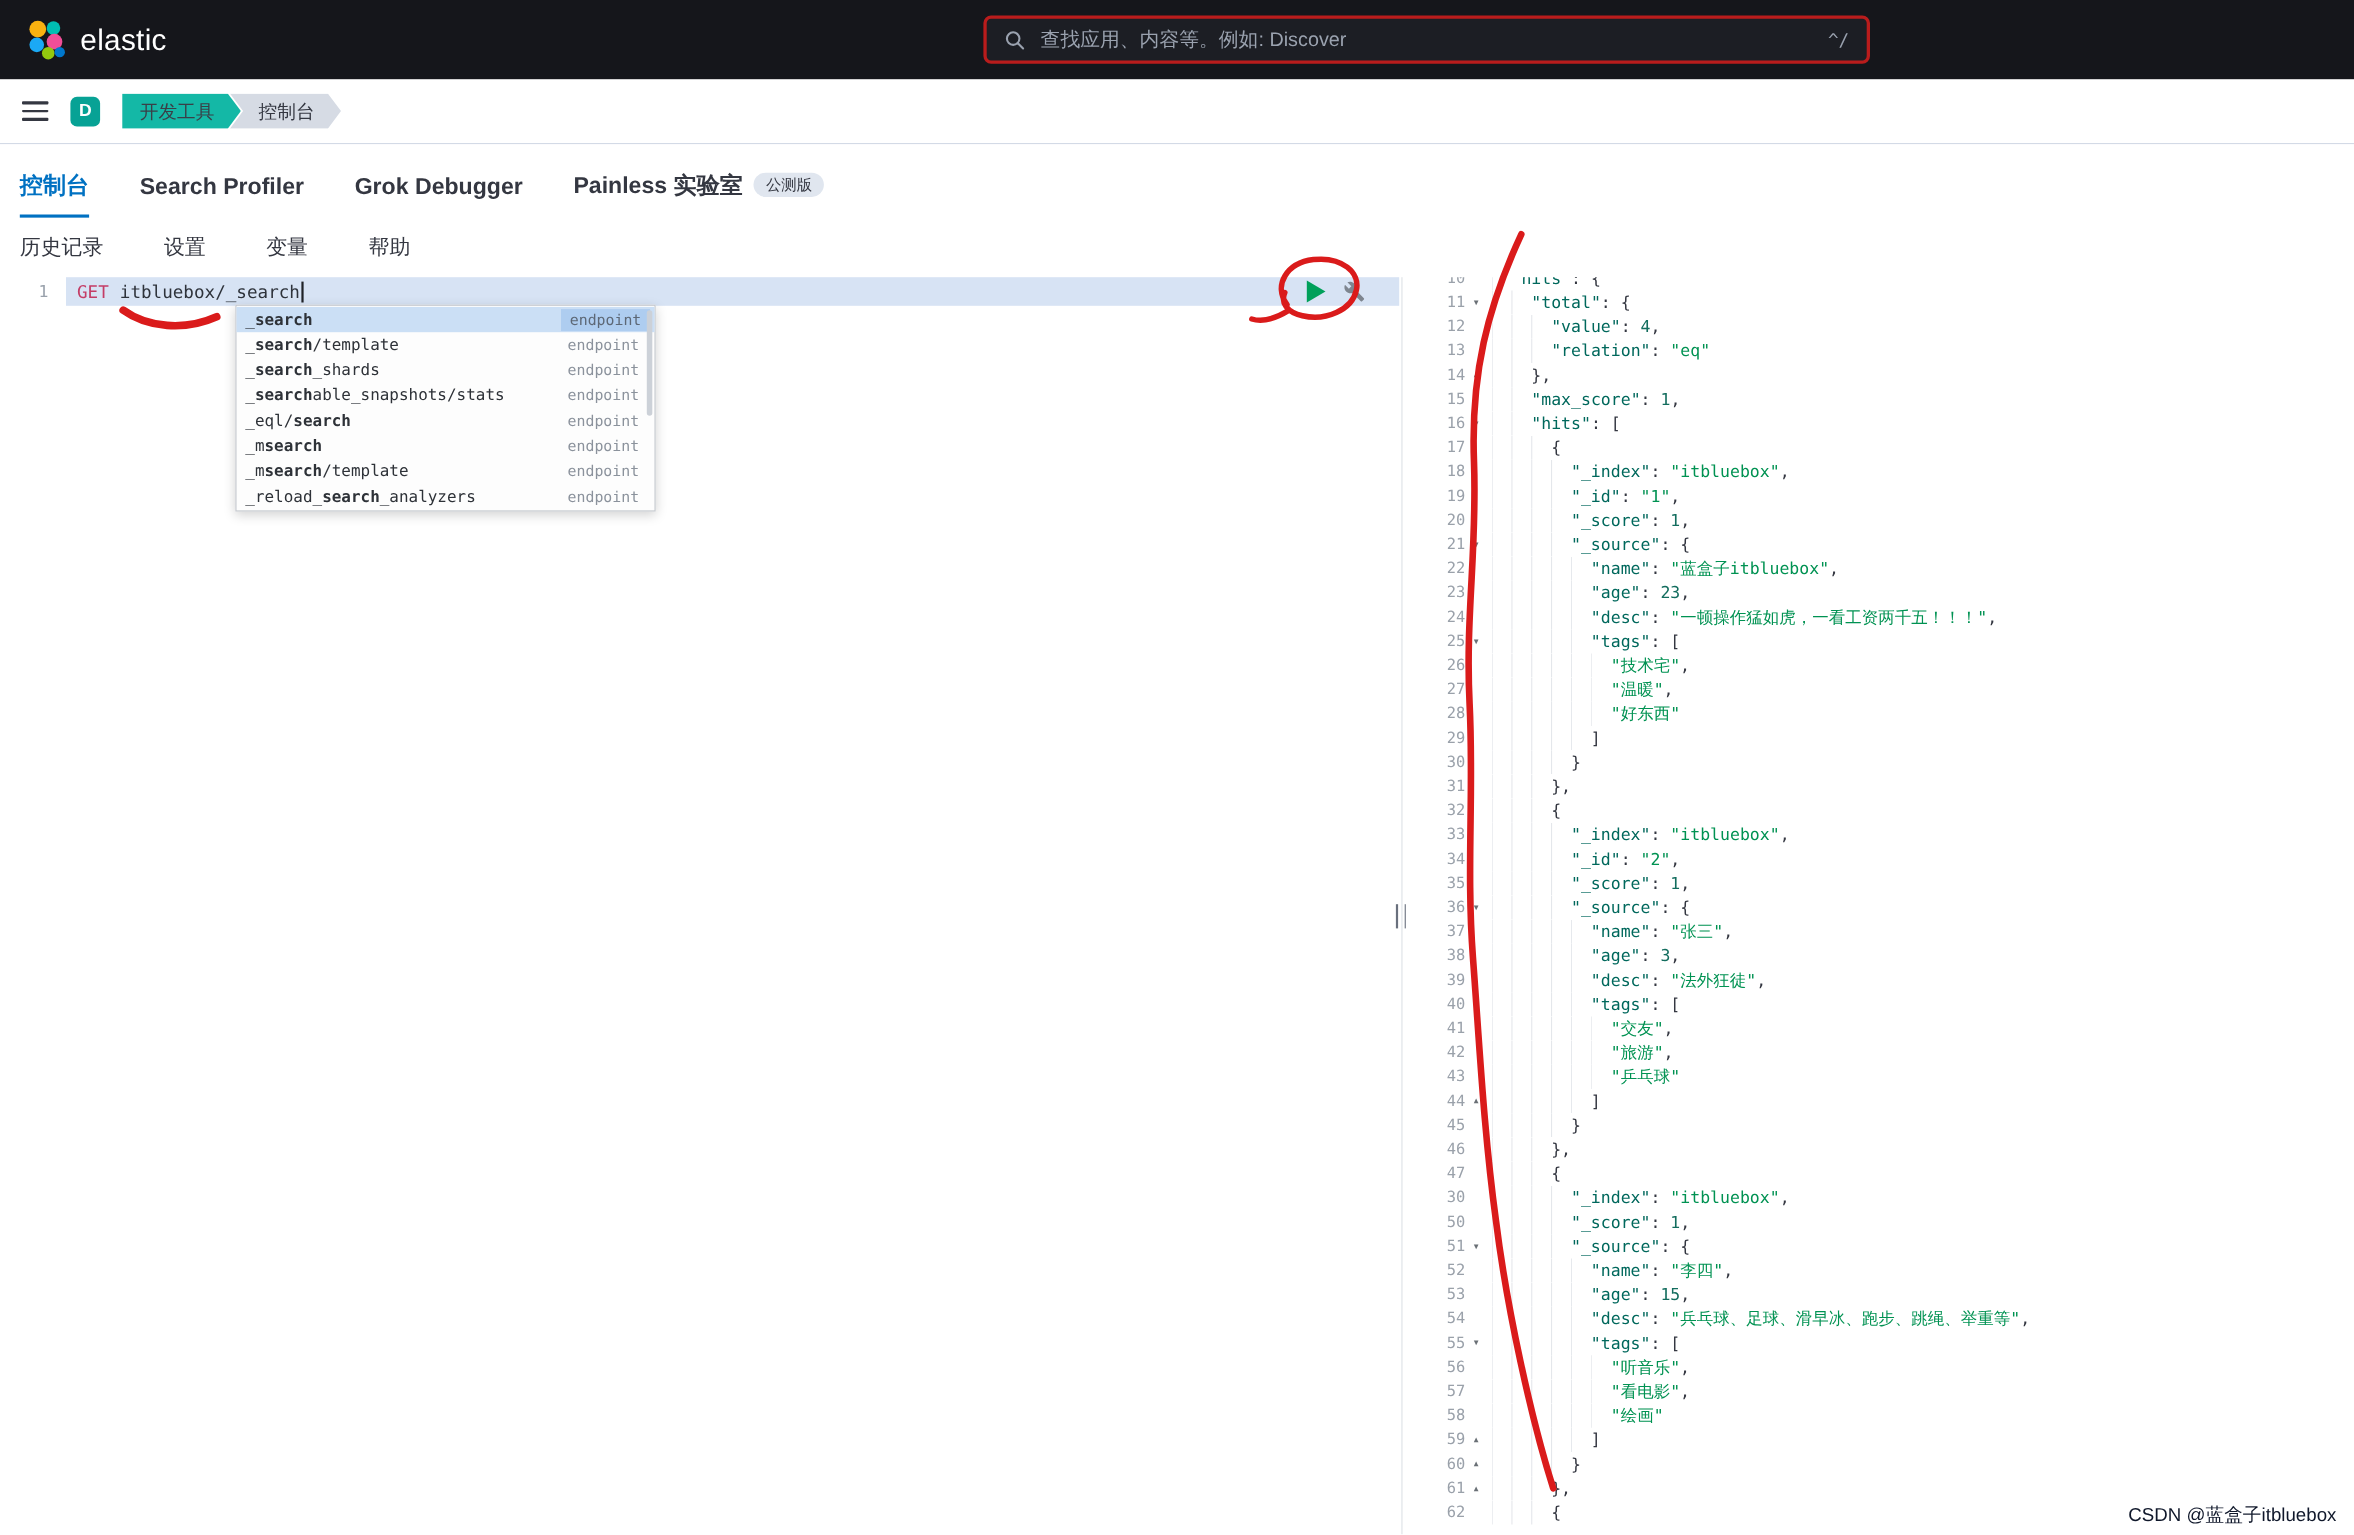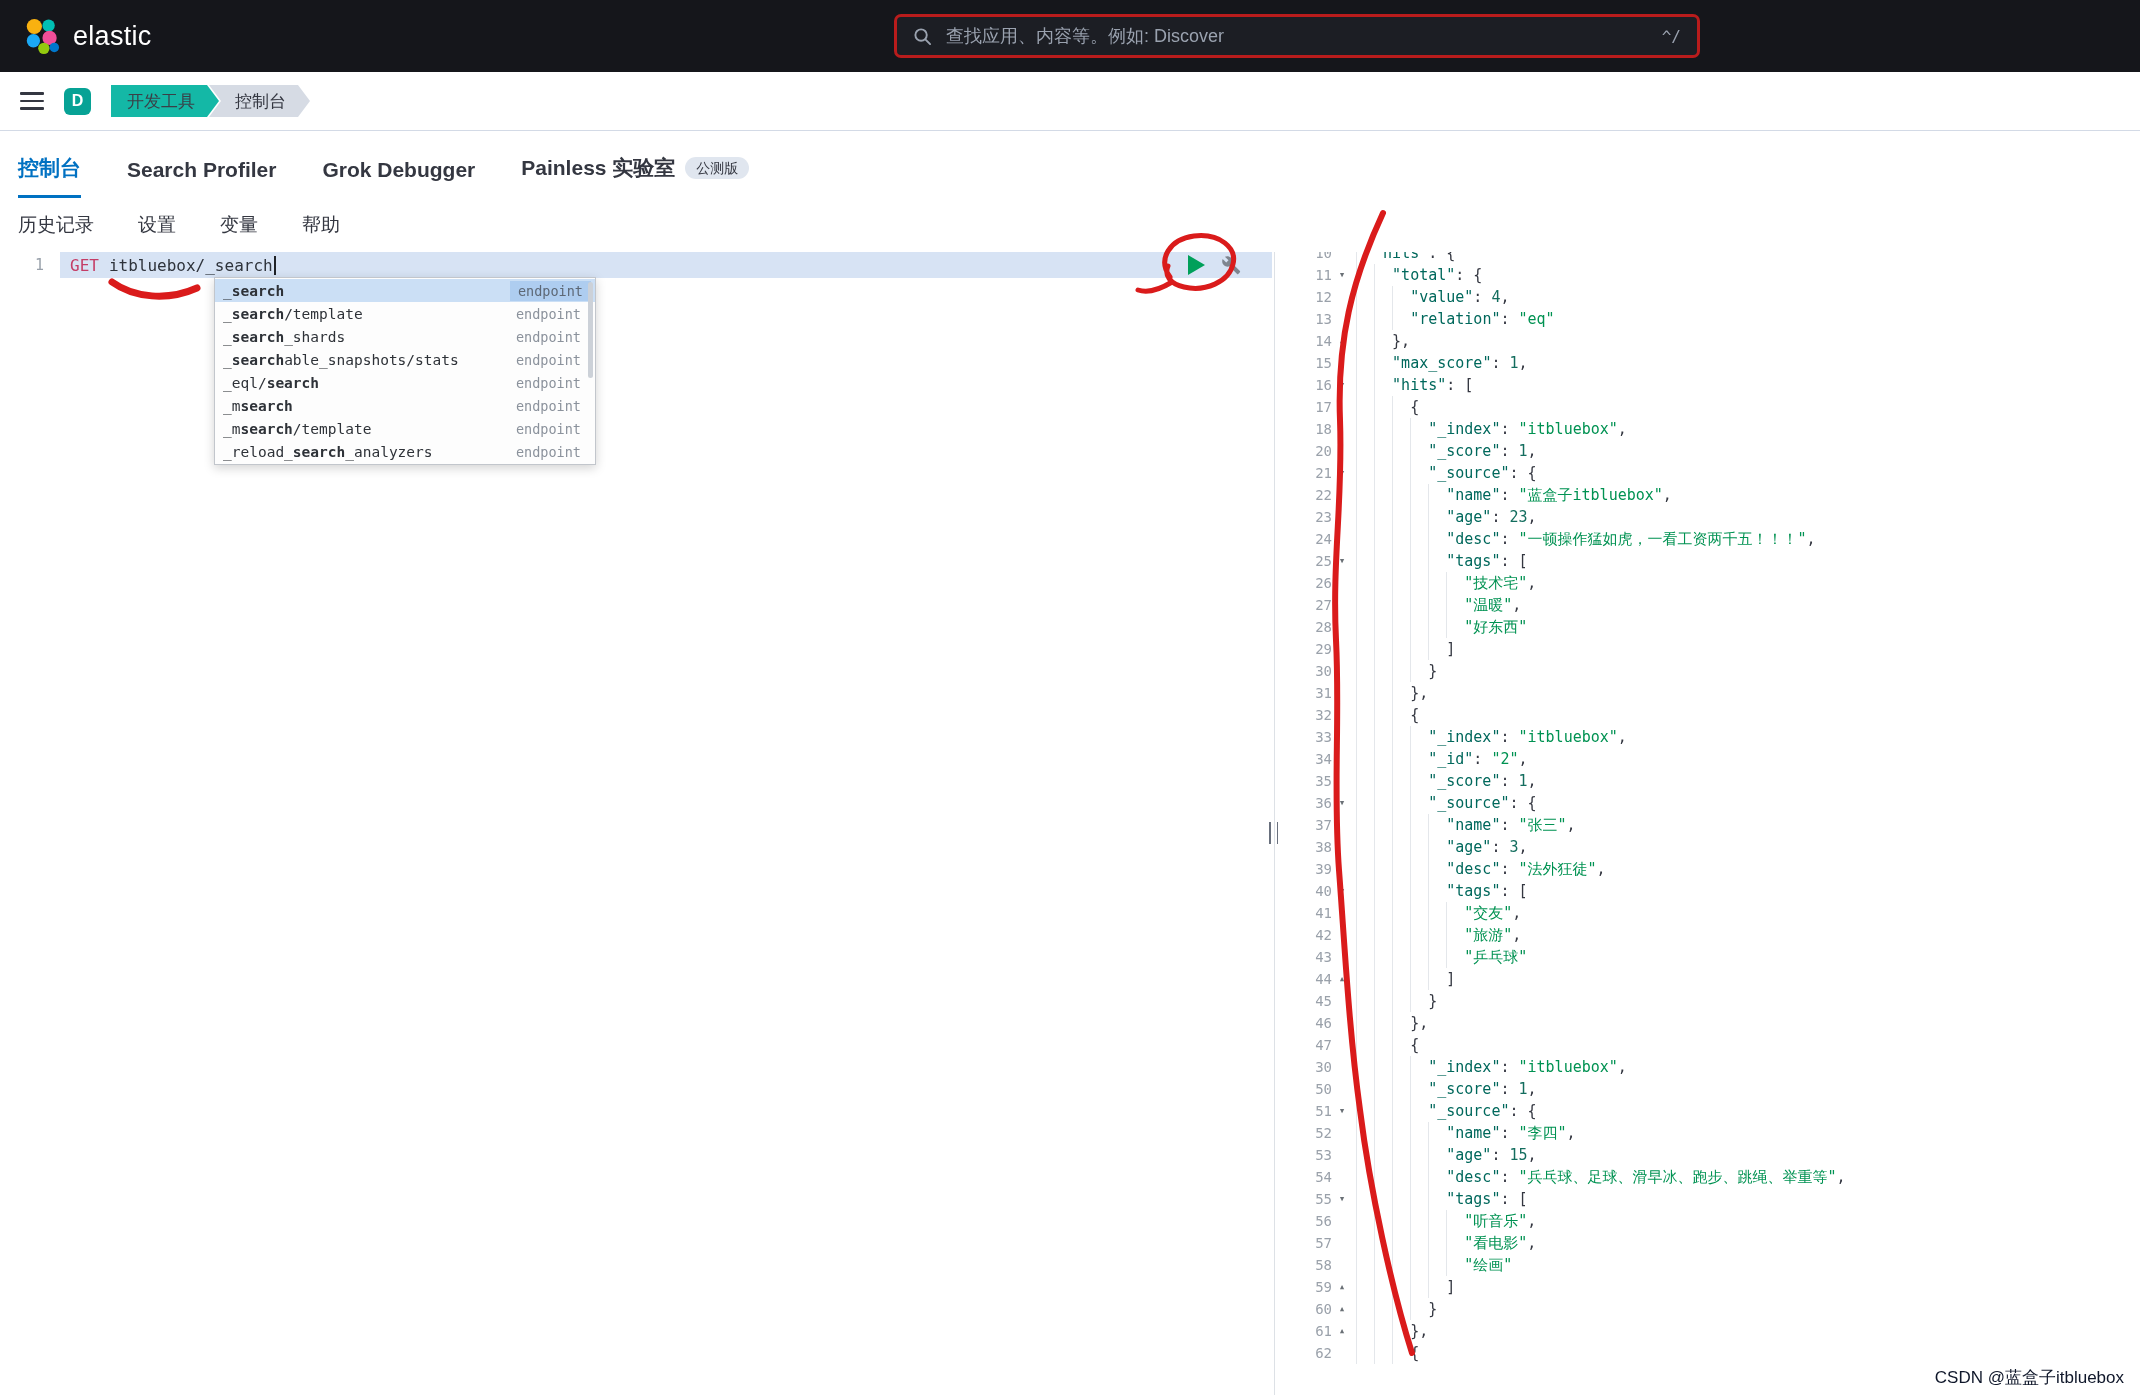--- a/index.html
+++ b/index.html
@@ -25,21 +25,21 @@
   .crumb-first{background:#14b8a6;color:#3a3f47;padding:0 24px 0 16px;clip-path:polygon(0 0,calc(100% - 12px) 0,100% 50%,calc(100% - 12px) 100%,0 100%);z-index:1;}
   .crumb-last{background:#d6dbe4;color:#343741;padding:0 24px 0 26px;margin-left:-10px;clip-path:polygon(0 0,calc(100% - 12px) 0,100% 50%,calc(100% - 12px) 100%,0 100%,12px 50%);}
 
   
   .tabs{position:absolute;top:130px;left:0;right:0;height:68px;background:#fff;display:flex;align-items:flex-end;gap:46px;padding-left:18px;box-sizing:border-box;}
   .tab{font-size:21px;font-weight:600;color:#343741;padding-bottom:16px;cursor:pointer;white-space:nowrap;}
   .tab.active{color:#0071c2;border-bottom:3px solid #0071c2;padding-bottom:13px;}
   .tab-badge{margin-left:10px;background:#e0e6ef;color:#343741;font-size:14px;font-weight:400;padding:3px 11px;border-radius:13px;position:relative;top:-2px;}
 
   
-  .console-menu{position:absolute;top:198px;left:0;right:0;height:54px;background:#fff;display:flex;align-items:center;gap:44px;padding-left:18px;font-size:19px;color:#343741;}
+  .console-menu{position:absolute;top:198px;left:0;right:0;height:54px;background:#fff;display:flex;align-items:center;gap:55px;padding-left:18px;font-size:19px;color:#343741;}
   .console-menu span{cursor:pointer;}
 
   
   .editor-pane{position:absolute;top:252px;left:0;width:1272px;bottom:0;background:#fff;}
   .code-line{display:flex;height:26px;align-items:center;font-family:"DejaVu Sans Mono","Liberation Mono",monospace;font-size:16px;}
   .gutter1{width:44px;text-align:right;padding-right:16px;color:#99a1ab;font-size:15px;flex:none;}
   .line-body{flex:1;height:100%;display:flex;align-items:center;background:#d7e3f4;padding-left:10px;}
   .tok-method{color:#c43d66;margin-right:10px;}
   .tok-path{color:#2e333b;}
   .caret{width:2px;height:19px;background:#1f2227;margin-left:1px;}
@@ -233,20 +233,25 @@
         <span class="rnum">17</span>
         <span class="rfold"></span>
         <span class="rtext"><span class="ig"></span><span class="ig"></span><span class="ig"></span>{</span>
       </div>
         <div class="rline">
         <span class="rnum">18</span>
         <span class="rfold"></span>
         <span class="rtext"><span class="ig"></span><span class="ig"></span><span class="ig"></span><span class="ig"></span><span class="jk">"_index"</span>: <span class="js">"itbluebox"</span>,</span>
       </div>
         <div class="rline">
+        <span class="rnum">19</span>
+        <span class="rfold"></span>
+        <span class="rtext"><span class="ig"></span><span class="ig"></span><span class="ig"></span><span class="ig"></span><span class="jk">"_id"</span>: <span class="js">"1"</span>,</span>
+      </div>
+        <div class="rline">
         <span class="rnum">20</span>
         <span class="rfold"></span>
         <span class="rtext"><span class="ig"></span><span class="ig"></span><span class="ig"></span><span class="ig"></span><span class="jk">"_score"</span>: <span class="jn">1</span>,</span>
       </div>
         <div class="rline">
         <span class="rnum">21</span>
         <span class="rfold">▾</span>
         <span class="rtext"><span class="ig"></span><span class="ig"></span><span class="ig"></span><span class="ig"></span><span class="jk">"_source"</span>: {</span>
       </div>
         <div class="rline">

